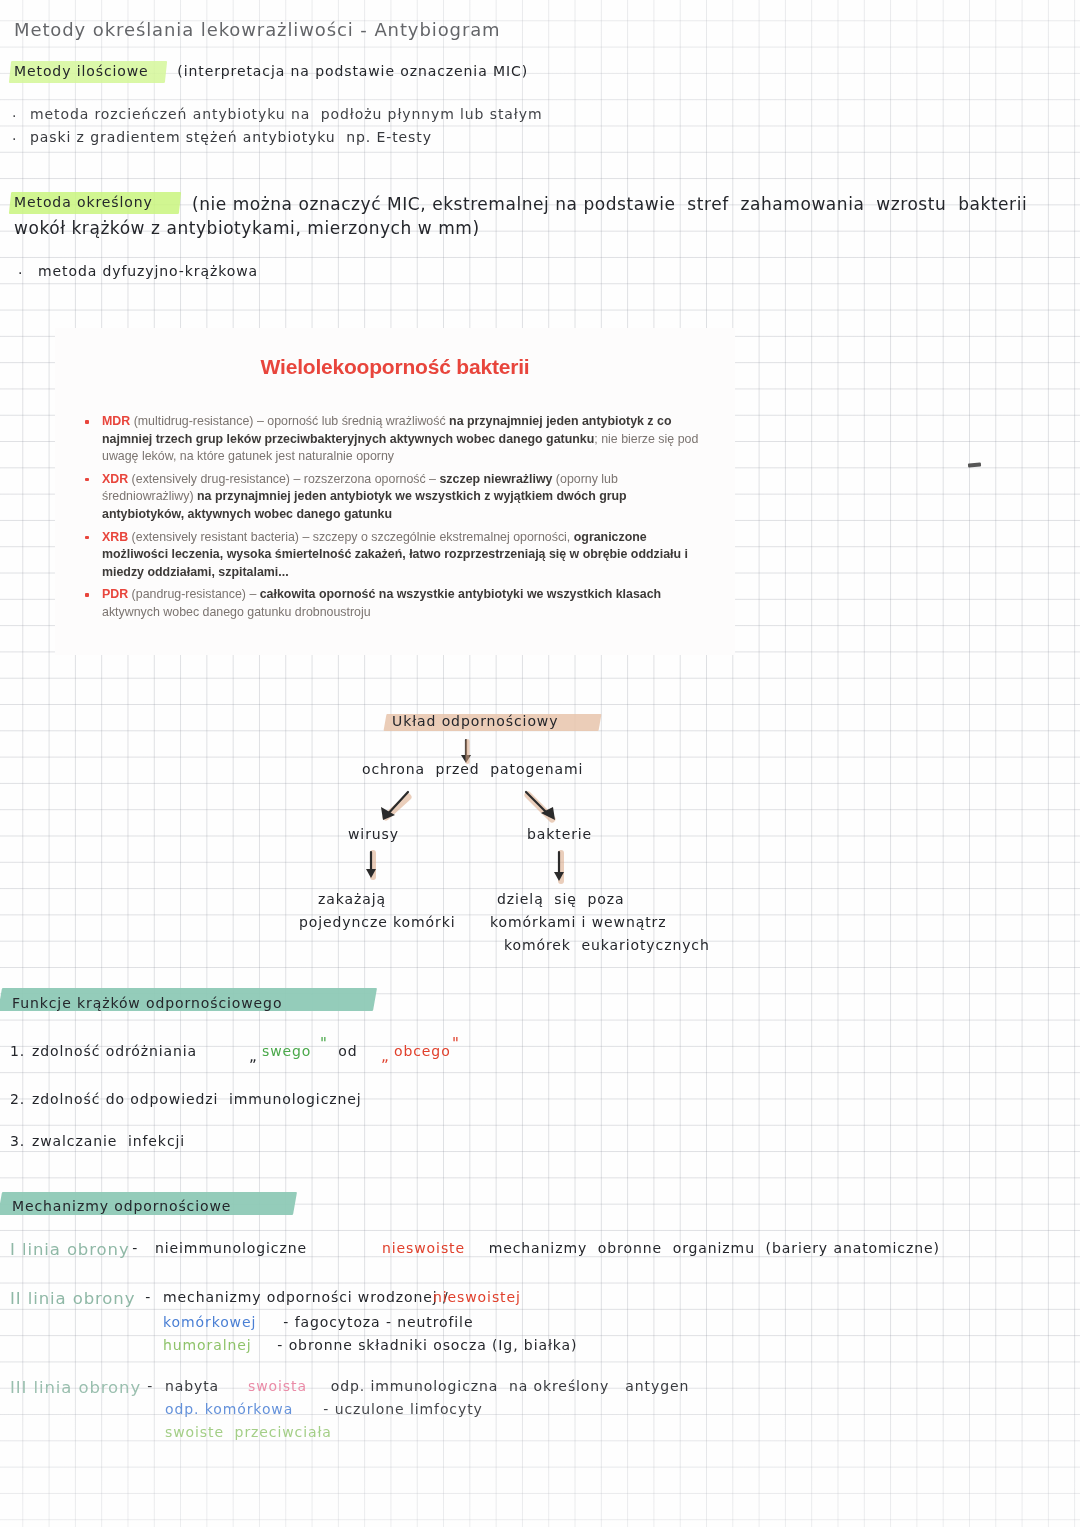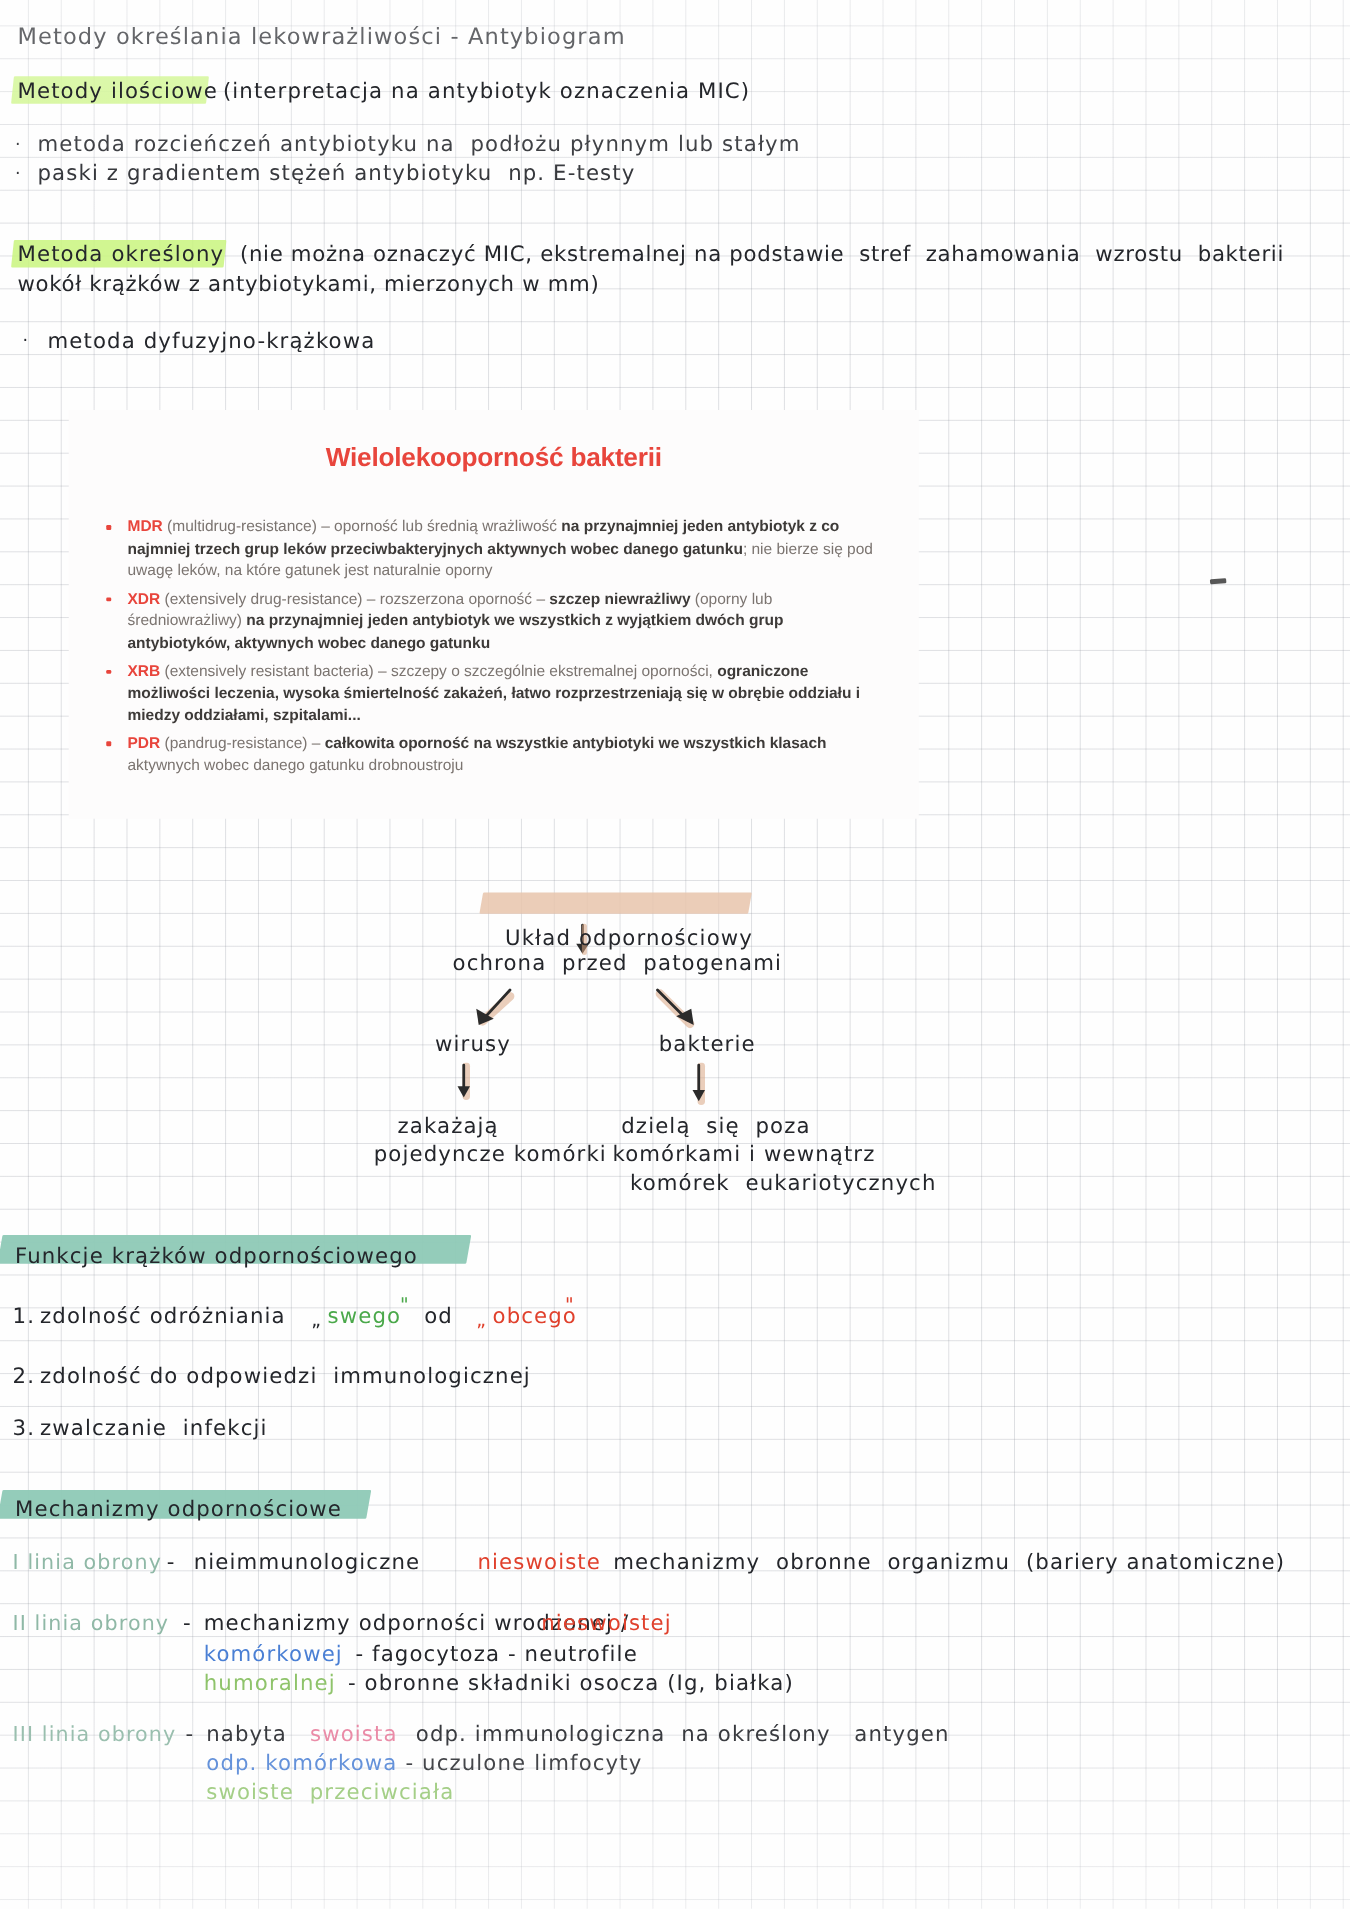--- a/index.html
+++ b/index.html
@@ -24,21 +24,21 @@
   }
   #vignette{
     position:absolute;inset:0;pointer-events:none;
     background:linear-gradient(to bottom, rgba(255,255,255,0.35), rgba(255,255,255,0) 12%, rgba(255,255,255,0) 88%, rgba(255,255,255,0.4));
   }
   
   .hw{
     position:absolute;
     font-family:"DejaVu Sans", sans-serif;
     color:#24262b;
-    font-size:17px;
+    font-size:14px;
     letter-spacing:0.9px;
     white-space:pre;
     line-height:1.32;
   }
   .hw.sm{font-size:16.5px;}
   
   .hl{
     position:absolute;
     z-index:0;
     border-radius:1px;
@@ -101,21 +101,21 @@
 </style>
 </head>
 <body>
 
 <div id="page"></div>
 
 <div class="hw" style="left:14px;top:18px;font-size:18px;">Metody określania lekowrażliwości - Antybiogram</div>
 
 <div class="hl hl-green skew" style="left:10px;top:61px;width:156px;height:22px;"></div>
 <div class="hw z1" style="left:14px;top:62px;">Metody ilościowe</div>
-<div class="hw z1" style="left:172px;top:62px;"> (interpretacja na antybiotyk oznaczenia MIC)</div>
+<div class="hw z1" style="left:172px;top:62px;"> (interpretacja na podstawie oznaczenia MIC)</div>
 
 <div class="hw" style="left:12px;top:107px;font-size:14px;">·</div>
 <div class="hw" style="left:30px;top:105px;">metoda rozcieńczeń antybiotyku na  podłożu płynnym lub stałym</div>
 <div class="hw" style="left:12px;top:130px;font-size:14px;">·</div>
 <div class="hw" style="left:30px;top:128px;">paski z gradientem stężeń antybiotyku  np. E-testy</div>
 
 <div class="hl hl-green skew" style="left:10px;top:192px;width:170px;height:22px;"></div>
 <div class="hw z1" style="left:14px;top:193px;">Metoda określony</div>
 <div class="hw z1" style="left:186px;top:193px;font-size:17px;letter-spacing:0.55px;"> (nie można oznaczyć MIC, ekstremalnej na podstawie  stref  zahamowania  wzrostu  bakterii</div>
 <div class="hw" style="left:14px;top:217px;font-size:17px;letter-spacing:0.55px;">wokół krążków z antybiotykami, mierzonych w mm)</div>
@@ -129,21 +129,21 @@
     <li><span class="abbr">MDR</span><span class="rich"><span class="n"> (multidrug-resistance) – oporność lub średnią wrażliwość </span><span class="b">na przynajmniej jeden antybiotyk z co najmniej trzech grup leków przeciwbakteryjnych aktywnych wobec danego gatunku</span><span class="n">; nie bierze się pod uwagę leków, na które gatunek jest naturalnie oporny</span></span></li>
     <li><span class="abbr">XDR</span><span class="rich"><span class="n"> (extensively drug-resistance) – rozszerzona oporność – </span><span class="b">szczep niewrażliwy</span><span class="n"> (oporny lub średniowrażliwy) </span><span class="b">na przynajmniej jeden antybiotyk we wszystkich z wyjątkiem dwóch grup antybiotyków, aktywnych wobec danego gatunku</span></span></li>
     <li><span class="abbr">XRB</span><span class="rich"><span class="n"> (extensively resistant bacteria) – szczepy o szczególnie ekstremalnej oporności, </span><span class="b">ograniczone możliwości leczenia, wysoka śmiertelność zakażeń, łatwo rozprzestrzeniają się w obrębie oddziału i miedzy oddziałami, szpitalami...</span></span></li>
     <li><span class="abbr">PDR</span><span class="rich"><span class="n"> (pandrug-resistance) – </span><span class="b">całkowita oporność na wszystkie antybiotyki we wszystkich klasach</span><span class="n"> aktywnych wobec danego gatunku drobnoustroju</span></span></li>
   </ul>
 </div>
 
 <div class="stray" style="left:968px;top:463px;"></div>
 
 <div class="hl hl-peach skew2" style="left:385px;top:714px;width:215px;height:17px;"></div>
-<div class="hw z1" style="left:392px;top:740px;margin-left:12px;">Układ odpornościowy</div>
+<div class="hw z1" style="left:392px;top:712px;">Układ odpornościowy</div>
 
 <svg class="arrow" style="left:455px;top:738px;" width="30" height="30" viewBox="0 0 30 30">
   <path d="M11 2 L11 22" stroke="#2b2b2b" stroke-width="2.2" fill="none" stroke-linecap="round"></path>
   <path d="M6 17 L11 25 L16 17 Z" fill="#2b2b2b"></path>
   <path d="M12.5 3 L12.5 24" stroke="#d9a684" stroke-width="4" fill="none" opacity="0.55" stroke-linecap="round"></path>
 </svg>
 
 <div class="hw" style="left:362px;top:760px;">ochrona  przed  patogenami</div>
 
 <svg class="arrow" style="left:378px;top:788px;" width="52" height="52" viewBox="0 0 52 52">

